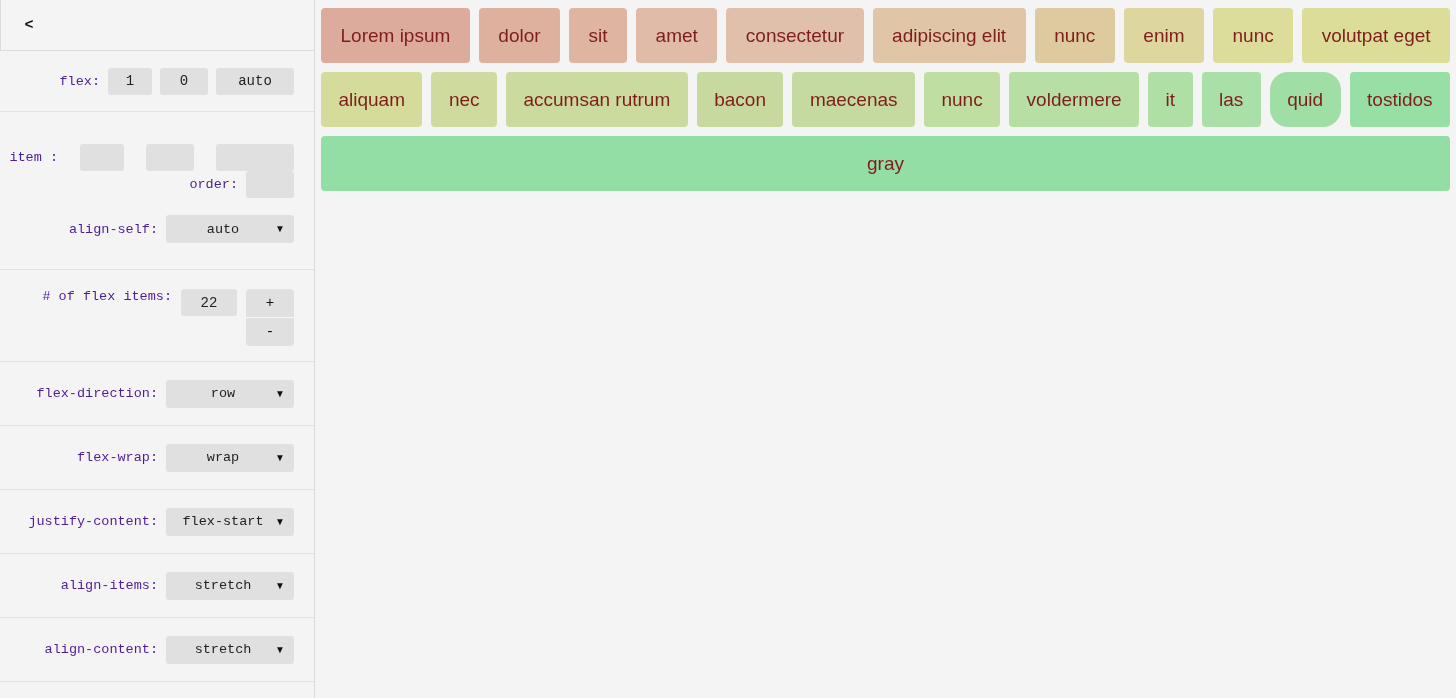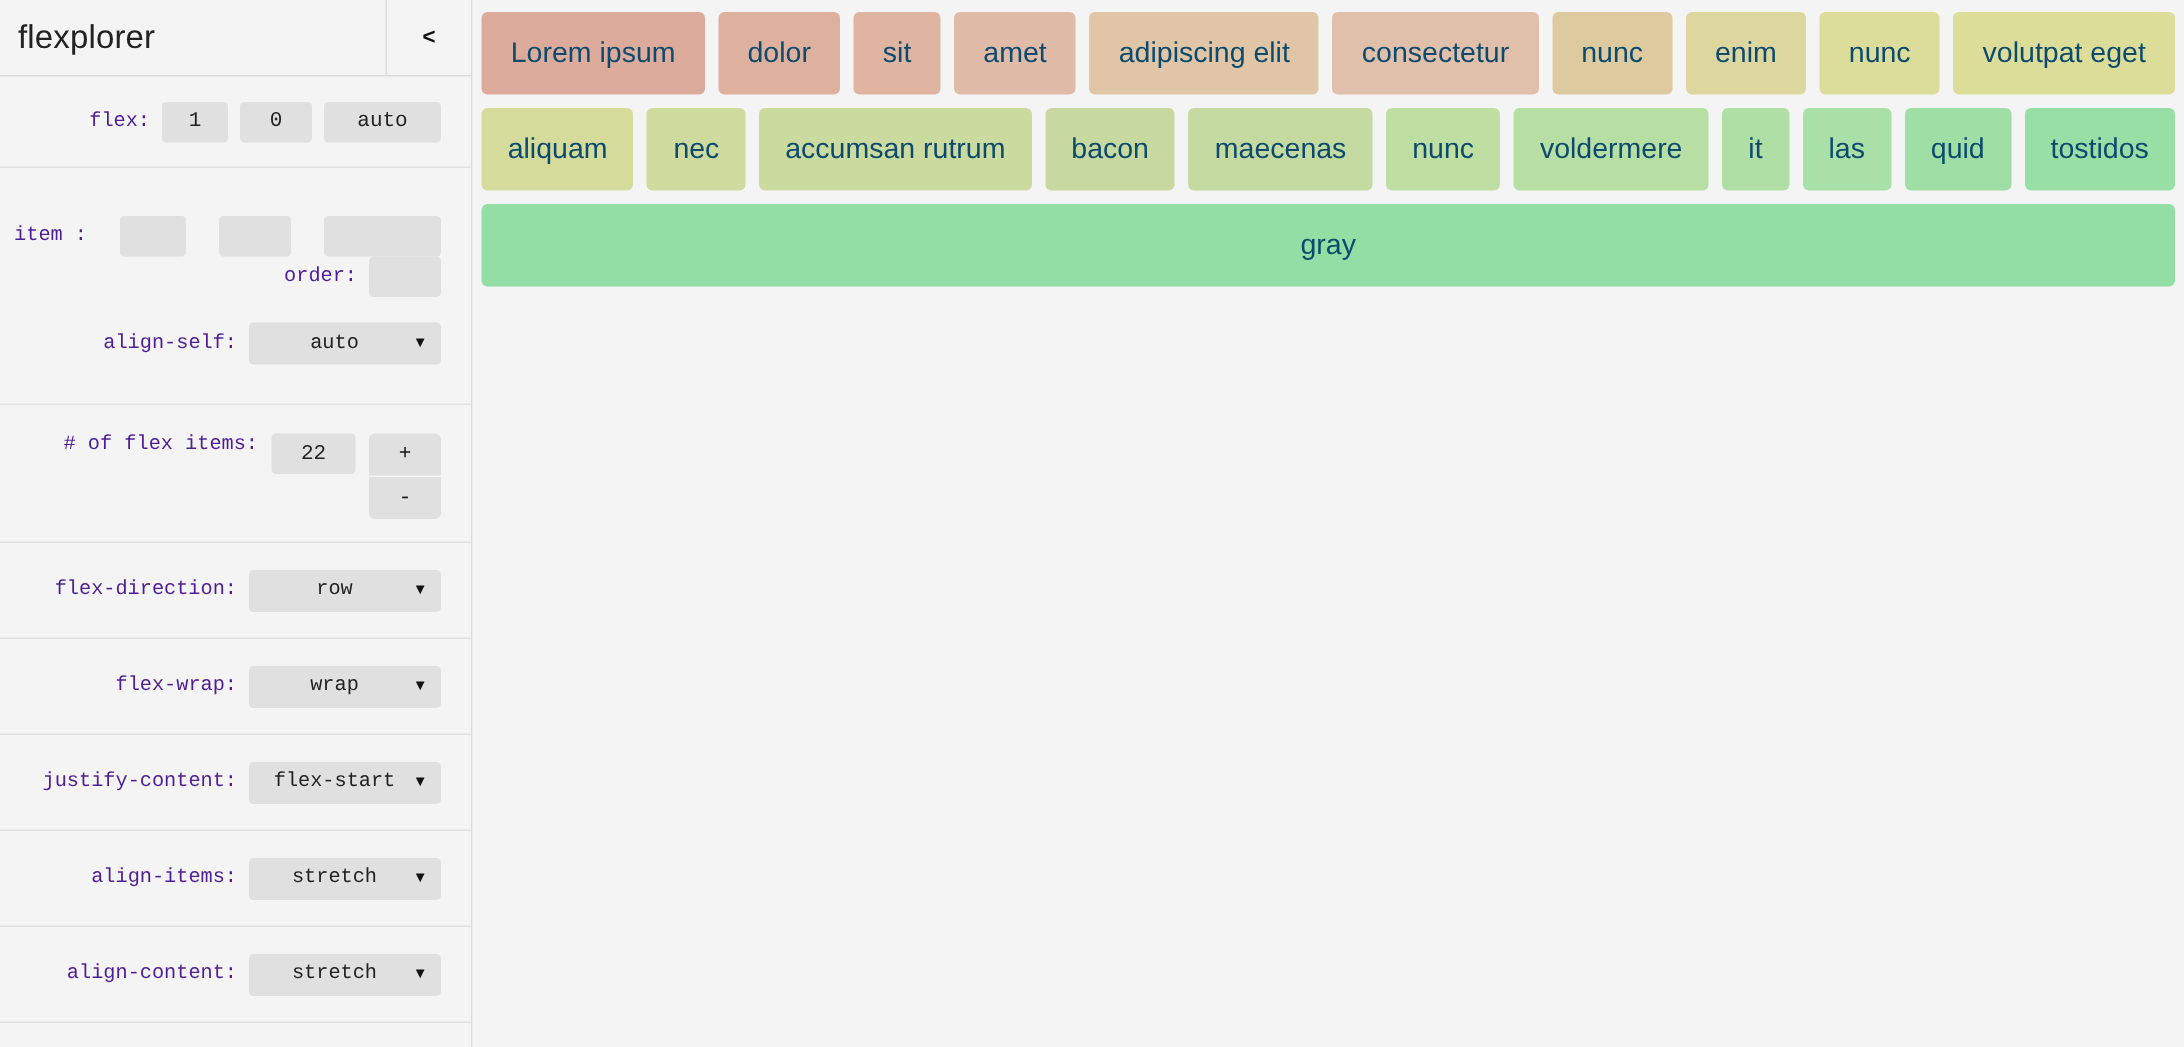--- a/index.html
+++ b/index.html
@@ -156,35 +156,34 @@
     width: 100%;
   }
   .flex-item {
     flex: 1 0 auto;
     min-height: 55px;
     border-radius: 4px;
     display: flex;
     align-items: center;
     justify-content: center;
     font-size: 19px;
-    color: #0c4a6e;
+    color: #7f1d1d;
     padding: 0 16px;
     white-space: nowrap;
     cursor: pointer;
   }
 </style>
 </head>
 <body>
 
 <div id="app">
 
   <aside id="sidebar">
 
     <div class="sb-header">
-      <div class="sb-title">flexplorer</div>
       <div class="collapse-btn">&lt;</div>
     </div>
 
     <div class="sb-row" style="height:61px;">
       <div class="ctl-line">
         <span class="ctl-label">flex:</span>
         <input class="fld w-sm" type="text" value="1" style="">
         <input class="fld w-md" type="text" value="0" style="">
         <input class="fld w-lg" type="text" value="auto" style="">
       </div>
@@ -255,34 +254,34 @@
       </div>
 
   </aside>
 
   <main id="main">
     <div id="flex-container">
         <div class="flex-item" style="background: rgb(221, 171, 155);">Lorem ipsum</div>
         <div class="flex-item" style="background: rgb(222, 176, 158);">dolor</div>
         <div class="flex-item" style="background: rgb(223, 181, 162);">sit</div>
         <div class="flex-item" style="background: rgb(224, 187, 167);">amet</div>
+        <div class="flex-item" style="background: rgb(225, 192, 171);">consectetur</div>
         <div class="flex-item" style="background: rgb(224, 197, 166);">adipiscing elit</div>
-        <div class="flex-item" style="background: rgb(225, 192, 171);">consectetur</div>
         <div class="flex-item" style="background: rgb(221, 203, 159);">nunc</div>
         <div class="flex-item" style="background: rgb(221, 214, 159);">enim</div>
         <div class="flex-item" style="background: rgb(220, 220, 155);">nunc</div>
         <div class="flex-item" style="background: rgb(219, 221, 152);">volutpat eget</div>
         <div class="flex-item" style="background: rgb(213, 220, 155);">aliquam</div>
         <div class="flex-item" style="background: rgb(207, 219, 158);">nec</div>
         <div class="flex-item" style="background: rgb(203, 218, 158);">accumsan rutrum</div>
         <div class="flex-item" style="background: rgb(200, 217, 159);">bacon</div>
         <div class="flex-item" style="background: rgb(196, 218, 160);">maecenas</div>
         <div class="flex-item" style="background: rgb(191, 223, 162);">nunc</div>
         <div class="flex-item" style="background: rgb(183, 223, 164);">voldermere</div>
         <div class="flex-item" style="background: rgb(176, 223, 166);">it</div>
         <div class="flex-item" style="background: rgb(169, 224, 168);">las</div>
-        <div class="flex-item" style="background: rgb(159, 223, 166);">quid</div>
+        <div class="flex-item" style="background: rgb(159, 223, 166); border-radius: 18px;">quid</div>
         <div class="flex-item" style="background: rgb(152, 223, 165);">tostidos</div>
         <div class="flex-item" style="background: rgb(146, 222, 164);">gray</div>
       </div>
   </main>
 
 </div>
 
 </body></html>

